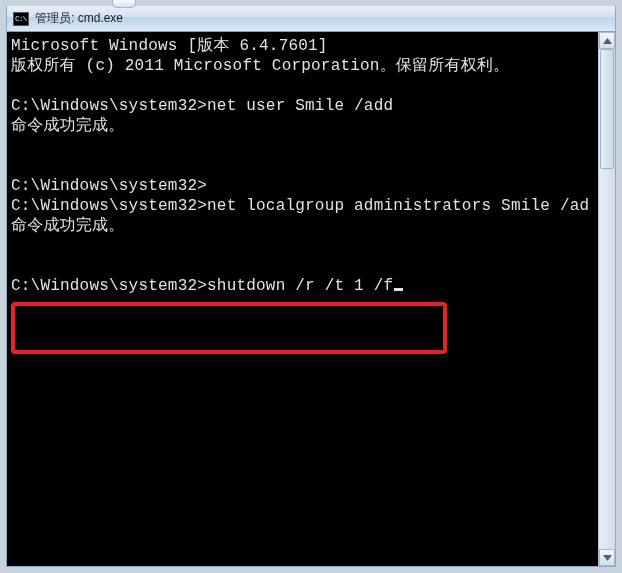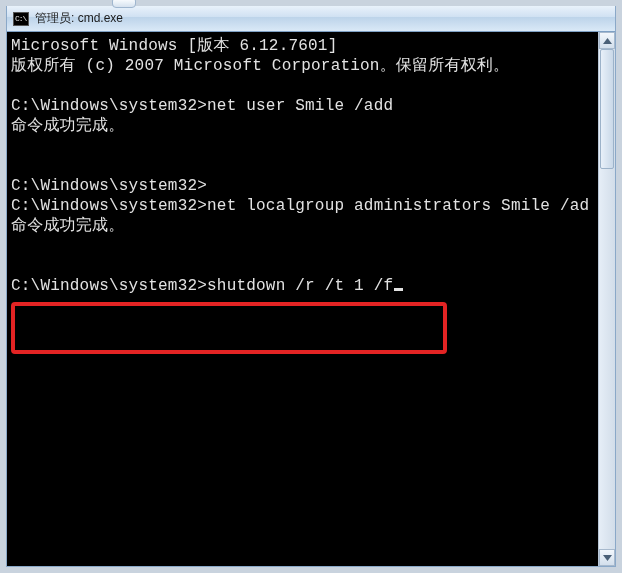--- a/index.html
+++ b/index.html
@@ -150,22 +150,22 @@
   <div class="drag-tab"></div>
 
   <div class="window">
 
     <div class="titlebar">
       <span class="cmd-icon"></span>
       <span class="title-text">管理员: cmd.exe</span>
     </div>
 
     <div class="terminal">
-      <div class="term-content"><span>Microsoft Windows [版本 6.12.7601]</span>
-<span>版权所有 (c) 2007 Microsoft Corporation。保留所有权利。</span>
+      <div class="term-content"><span>Microsoft Windows [版本 6.4.7601]</span>
+<span>版权所有 (c) 2011 Microsoft Corporation。保留所有权利。</span>
 <span></span>
 <span>C:\Windows\system32&gt;net user Smile /add</span>
 <span>命令成功完成。</span>
 <span></span>
 <span></span>
 <span>C:\Windows\system32&gt;</span>
 <span>C:\Windows\system32&gt;net localgroup administrators Smile /ad</span>
 <span>命令成功完成。</span>
 <span></span>
 <span></span>

